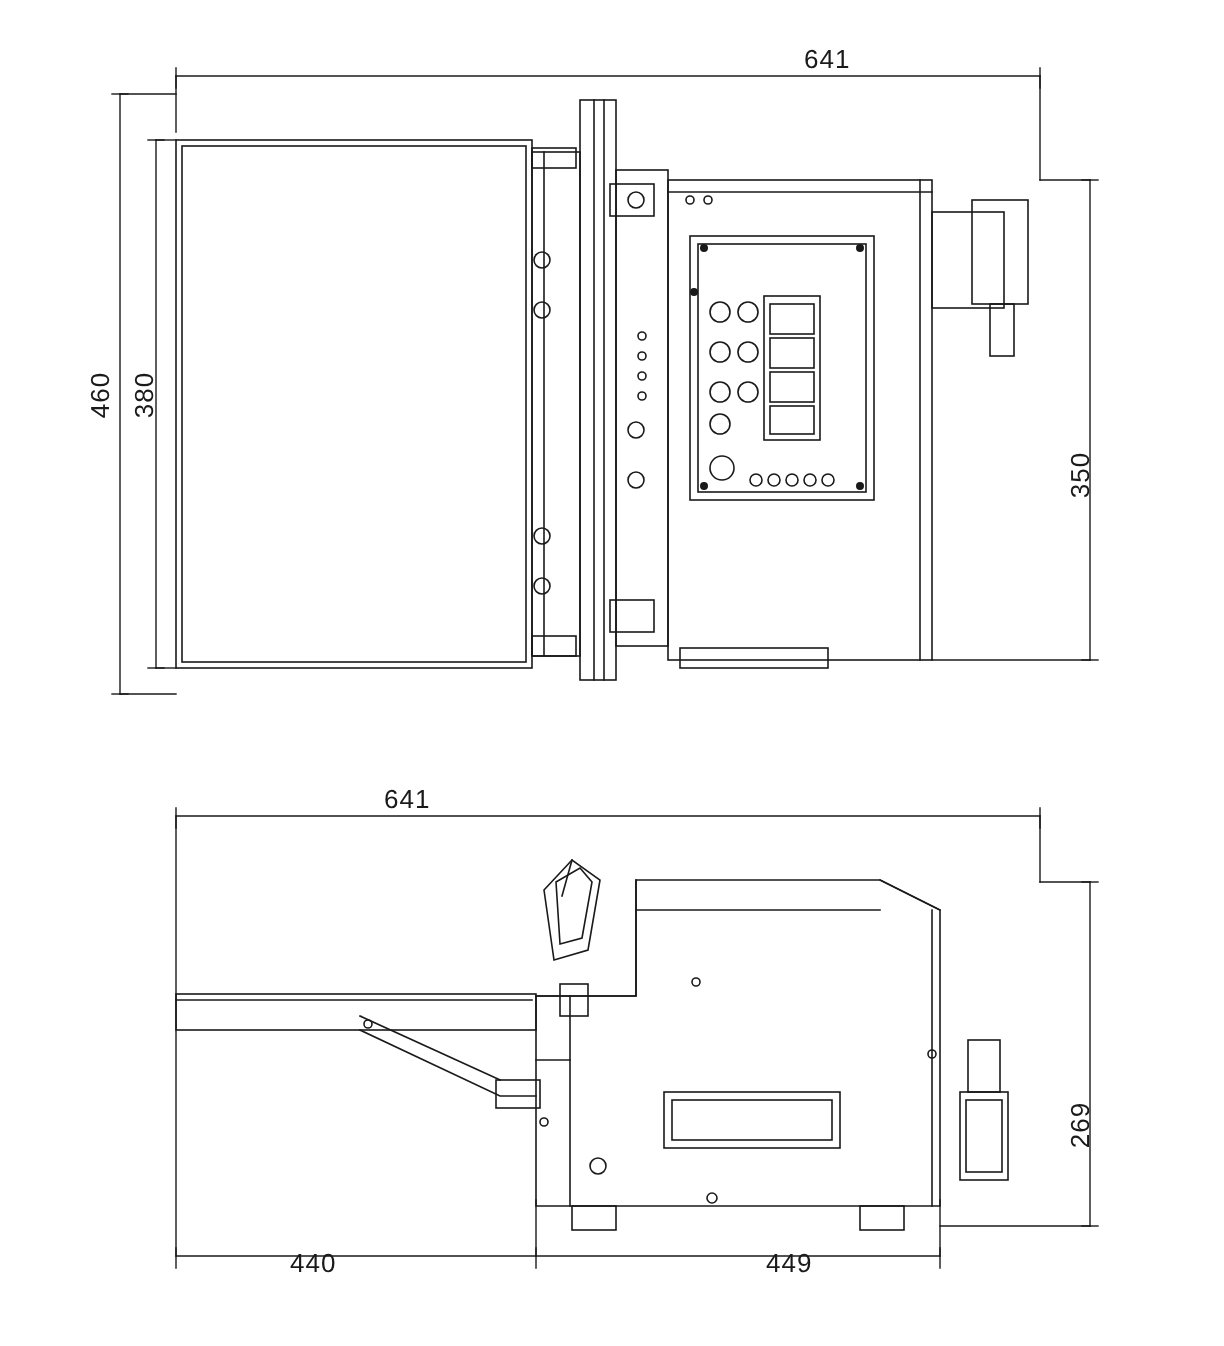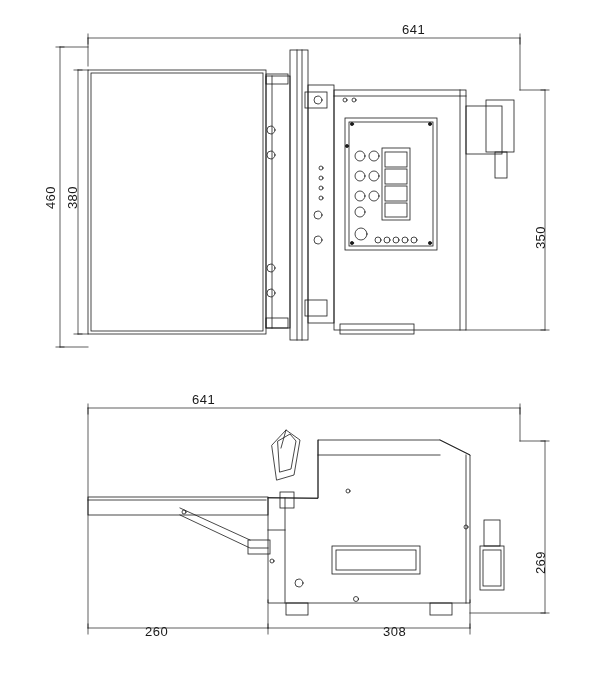--- a/index.html
+++ b/index.html
@@ -206,14 +206,14 @@
   </g>
 </svg>
 
 <div class="dim-label" style="left:402px; top:22px;">641</div>
 <div class="dim-label vertical" style="left:30px; top:190px; width:40px; text-align:center;">460</div>
 <div class="dim-label vertical" style="left:52px; top:190px; width:40px; text-align:center;">380</div>
 <div class="dim-label vertical" style="left:520px; top:230px; width:40px; text-align:center;">350</div>
 
 <div class="dim-label" style="left:192px; top:392px;">641</div>
 <div class="dim-label vertical" style="left:520px; top:555px; width:40px; text-align:center;">269</div>
-<div class="dim-label" style="left:145px; top:624px;">260</div>
-<div class="dim-label" style="left:383px; top:624px;">308</div>
+<div class="dim-label" style="left:145px; top:624px;">440</div>
+<div class="dim-label" style="left:383px; top:624px;">449</div>
 
 </body></html>

